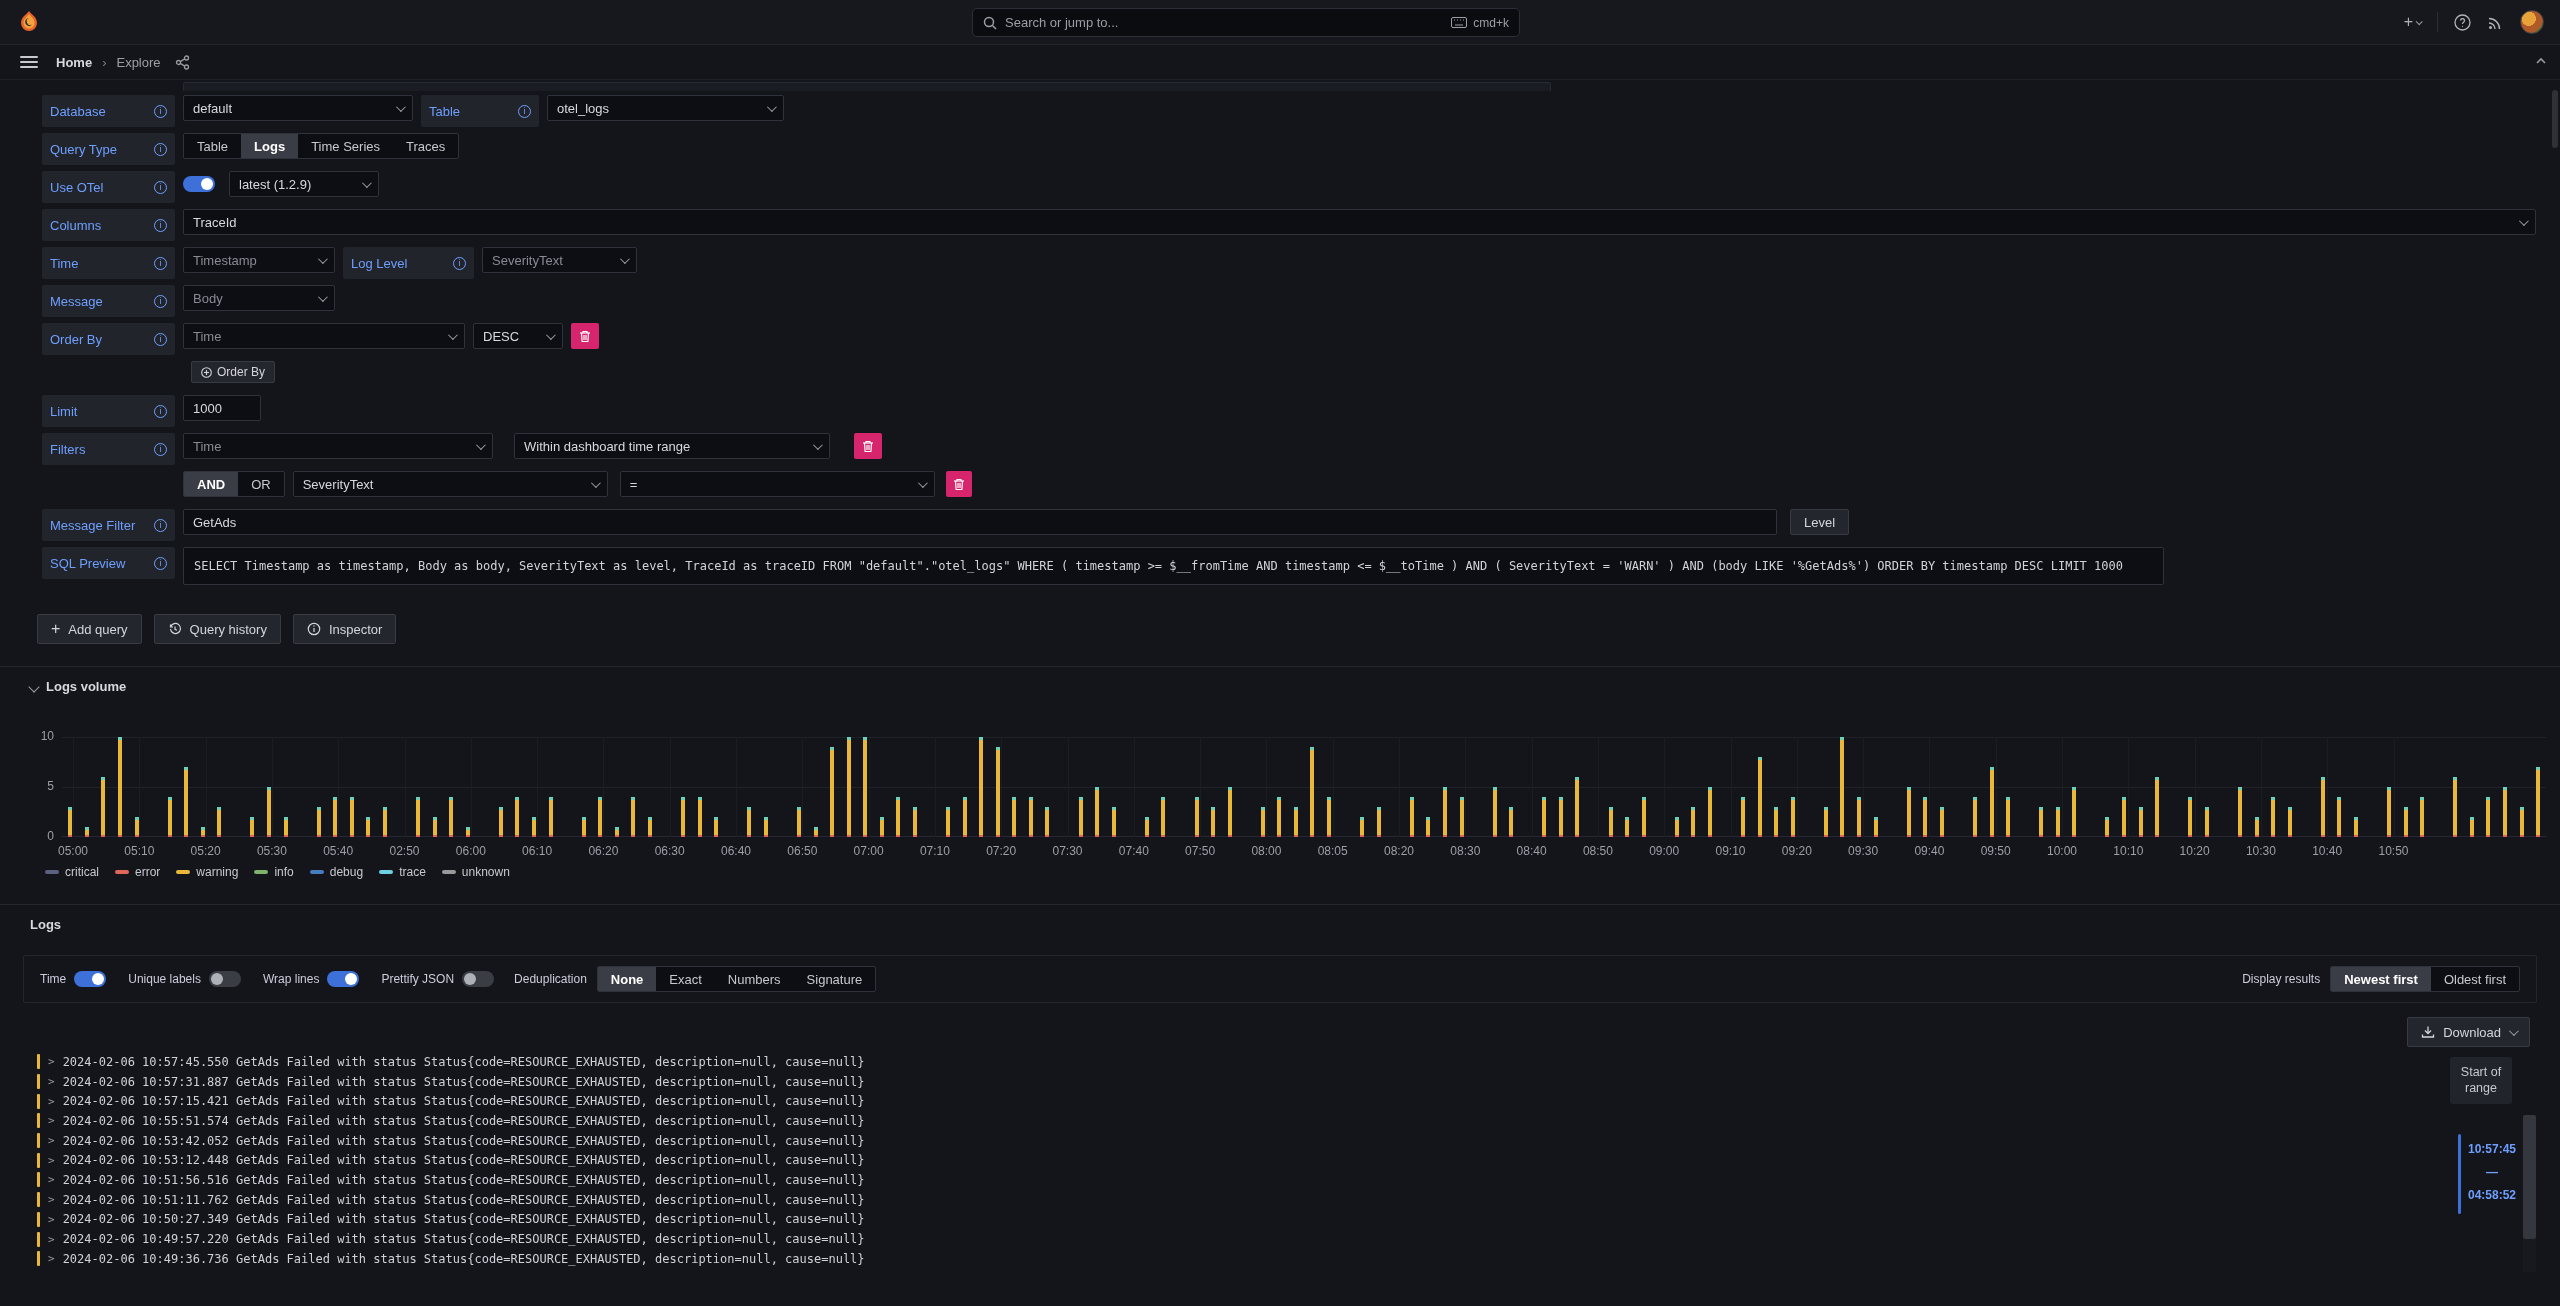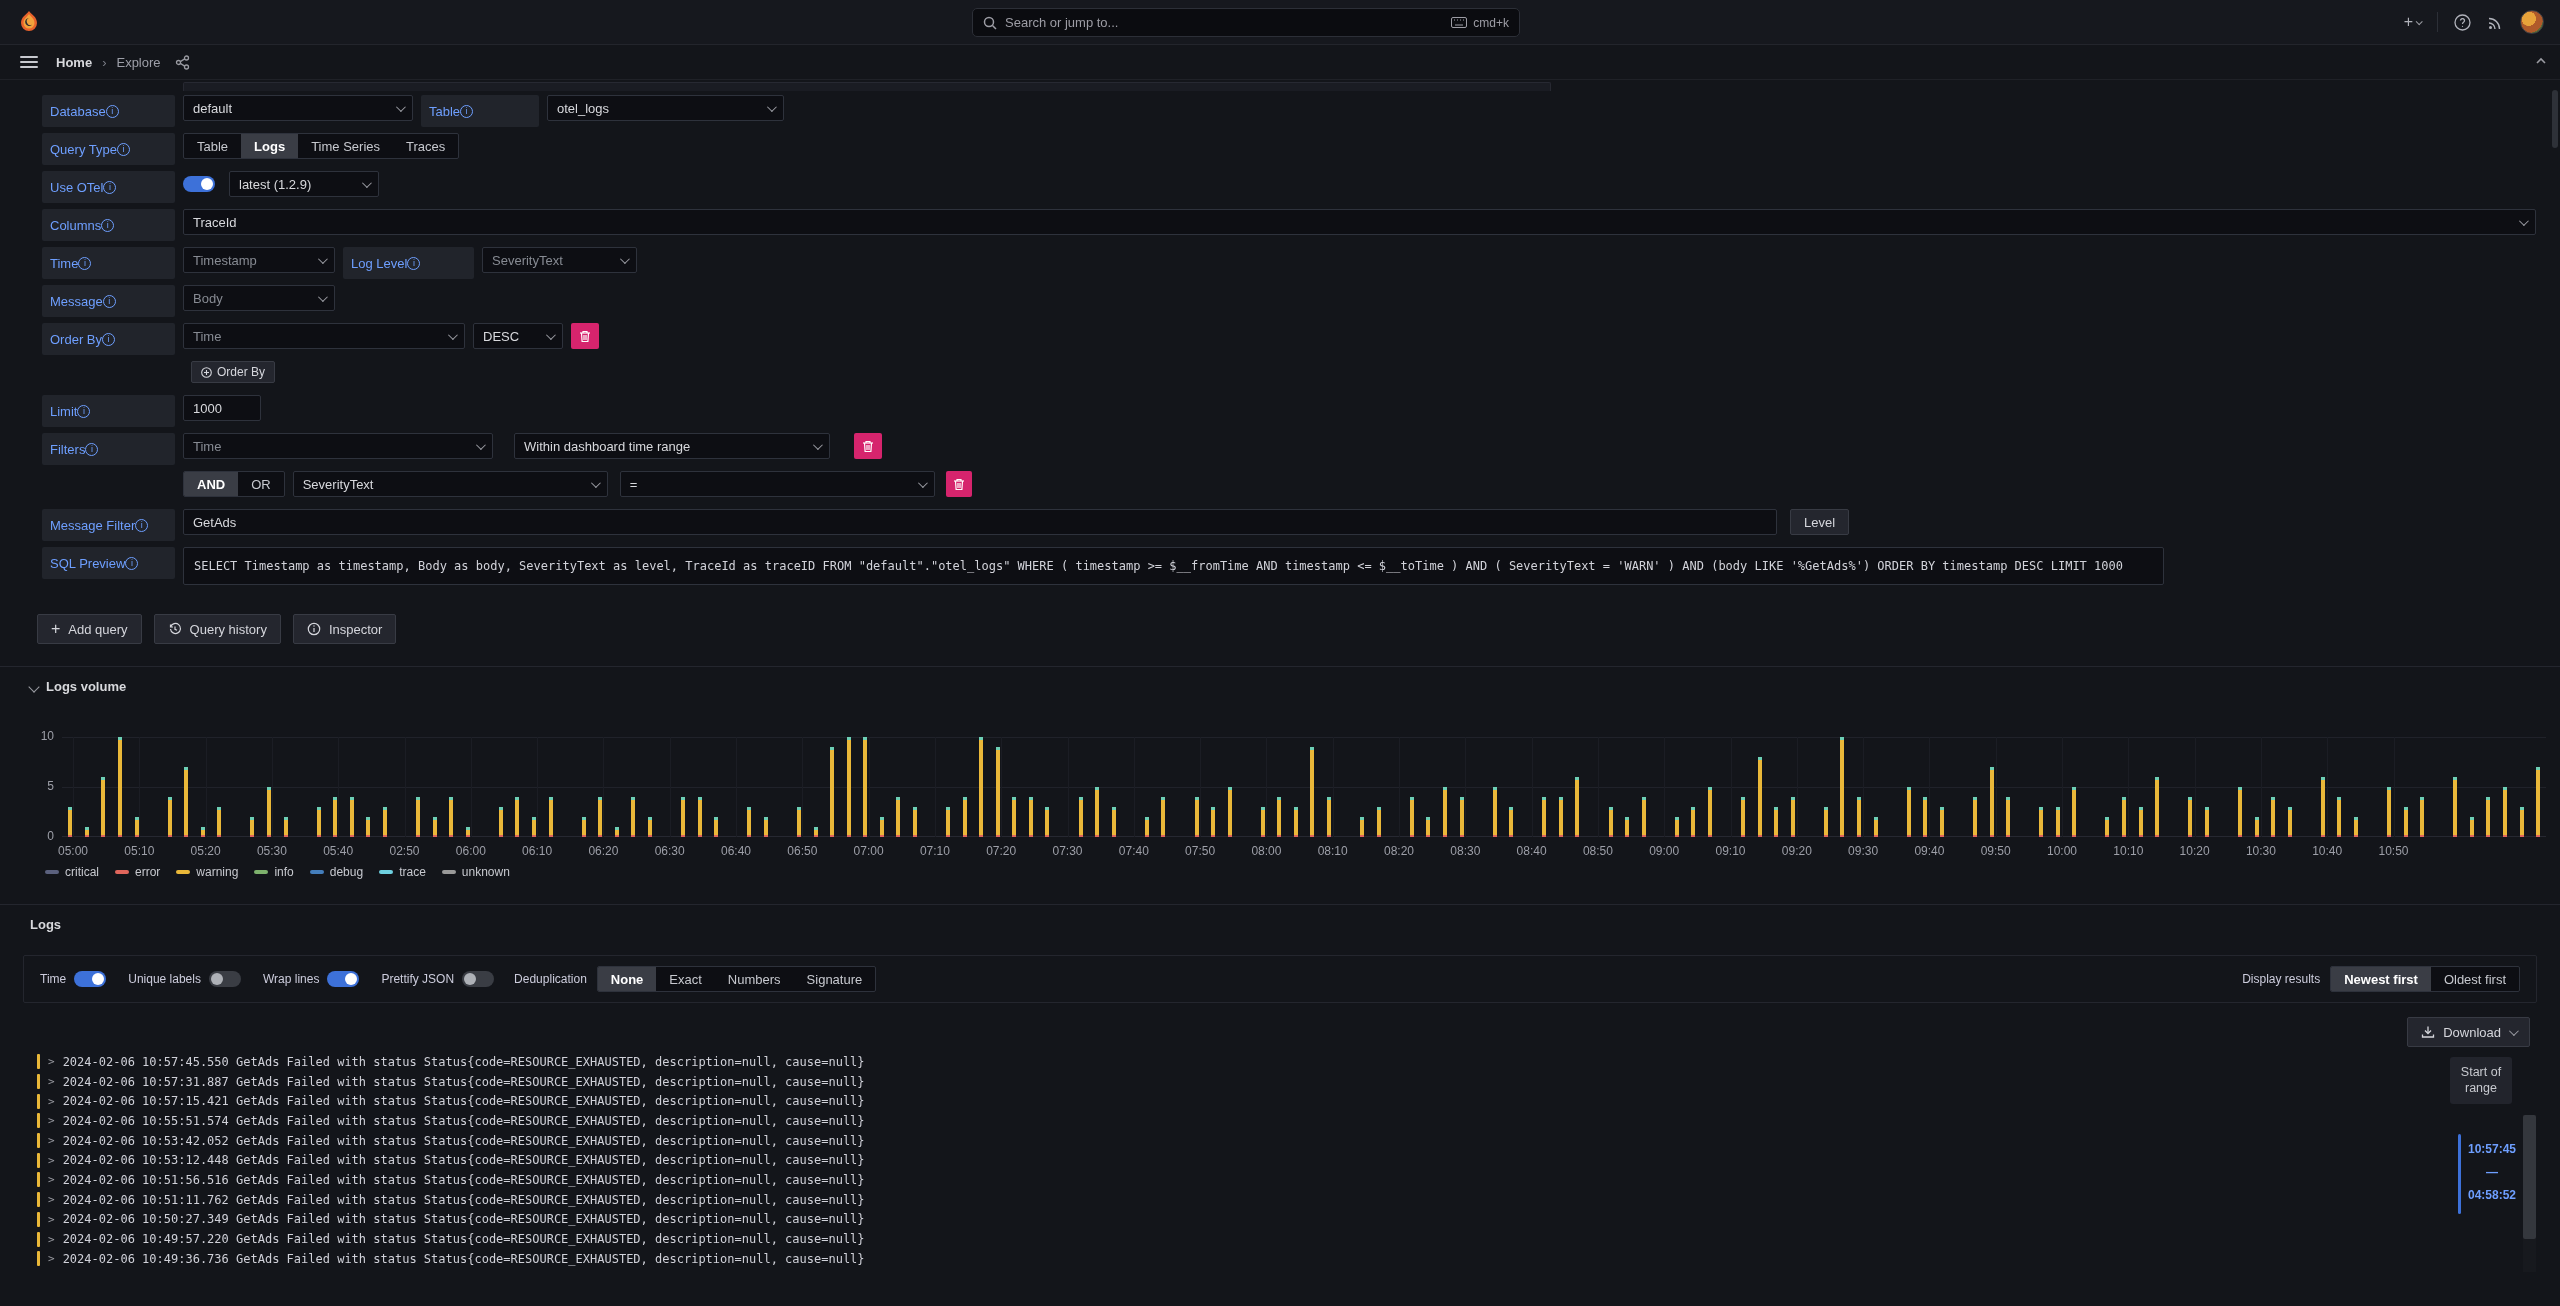--- a/index.html
+++ b/index.html
@@ -34,21 +34,21 @@
   .crumb-sep{color:#7b7e87;}
   .crumb-cur{color:#9d9fa8;}
   .caret-up{position:absolute;right:12px;top:9px;color:#9a9ba2;}
   .page-scroll-thumb{position:absolute;right:2px;top:90px;width:6px;height:58px;background:#2e3138;border-radius:3px;}
 
   
   .editor{position:relative;padding-top:15px;}
   .cutoff-row{position:absolute;top:2px;left:183px;width:1368px;height:9px;background:#1a1c23;border:1px solid #272932;border-bottom:none;border-radius:2px 2px 0 0;}
   .qrow{display:flex;gap:8px;margin:0 24px 12px 42px;height:26px;align-items:stretch;}
   .qrow.btnrow{height:22px;}
-  .qlabel{width:133px;min-width:133px;background:#21242b;border-radius:2px;display:flex;align-items:center;padding:16px 8px;color:#6e9fff;font-size:13px;}
+  .qlabel{width:133px;min-width:133px;background:#21242b;border-radius:2px;display:flex;align-items:center;justify-content:space-between;padding:16px 8px;color:#6e9fff;font-size:13px;}
   .qlabel.w118{width:118px;min-width:118px;}
   .qlabel.w131{width:131px;min-width:131px;}
   .info-i{width:13px;height:13px;min-width:13px;border:1px solid #6e9fff;border-radius:50%;font-size:9px;line-height:11px;text-align:center;color:#6e9fff;font-style:normal;}
   .select{background:#0d0e13;border:1px solid #2e323c;border-radius:2px;display:flex;align-items:center;justify-content:space-between;padding:0 9px;font-size:13px;color:#d8d9dd;gap:8px;}
   .select .val.dim{color:#878b93;}
   .chev{width:7px;height:7px;border-right:1.5px solid #9a9ba2;border-bottom:1.5px solid #9a9ba2;transform:rotate(45deg) translateY(-2px);flex:none;}
   .txt{background:#0d0e13;border:1px solid #2e323c;border-radius:2px;color:#d8d9dd;font-size:13px;padding:0 9px;height:26px;font-family:"Liberation Sans",sans-serif;outline:none;}
   .seg{display:flex;border:1px solid #2e323c;border-radius:2px;overflow:hidden;background:#0d0e13;}
   .seg .opt{padding:0 13px;display:flex;align-items:center;font-size:13px;color:#c7c9cf;cursor:default;white-space:nowrap;}
   .seg .opt.sel{background:#3a3d45;color:#fff;font-weight:700;}
@@ -1347,21 +1347,21 @@
       <span class="xlab" style="left: 669.7px;">06:30</span>
       <span class="xlab" style="left: 736px;">06:40</span>
       <span class="xlab" style="left: 802.3px;">06:50</span>
       <span class="xlab" style="left: 868.6px;">07:00</span>
       <span class="xlab" style="left: 934.9px;">07:10</span>
       <span class="xlab" style="left: 1001.2px;">07:20</span>
       <span class="xlab" style="left: 1067.5px;">07:30</span>
       <span class="xlab" style="left: 1133.8px;">07:40</span>
       <span class="xlab" style="left: 1200.1px;">07:50</span>
       <span class="xlab" style="left: 1266.4px;">08:00</span>
-      <span class="xlab" style="left: 1332.7px;">08:10</span>
+      <span class="xlab" style="left: 1332.7px;">08:05</span>
       <span class="xlab" style="left: 1399px;">08:20</span>
       <span class="xlab" style="left: 1465.3px;">08:30</span>
       <span class="xlab" style="left: 1531.6px;">08:40</span>
       <span class="xlab" style="left: 1597.9px;">08:50</span>
       <span class="xlab" style="left: 1664.2px;">09:00</span>
       <span class="xlab" style="left: 1730.5px;">09:10</span>
       <span class="xlab" style="left: 1796.8px;">09:20</span>
       <span class="xlab" style="left: 1863.1px;">09:30</span>
       <span class="xlab" style="left: 1929.4px;">09:40</span>
       <span class="xlab" style="left: 1995.7px;">09:50</span>

